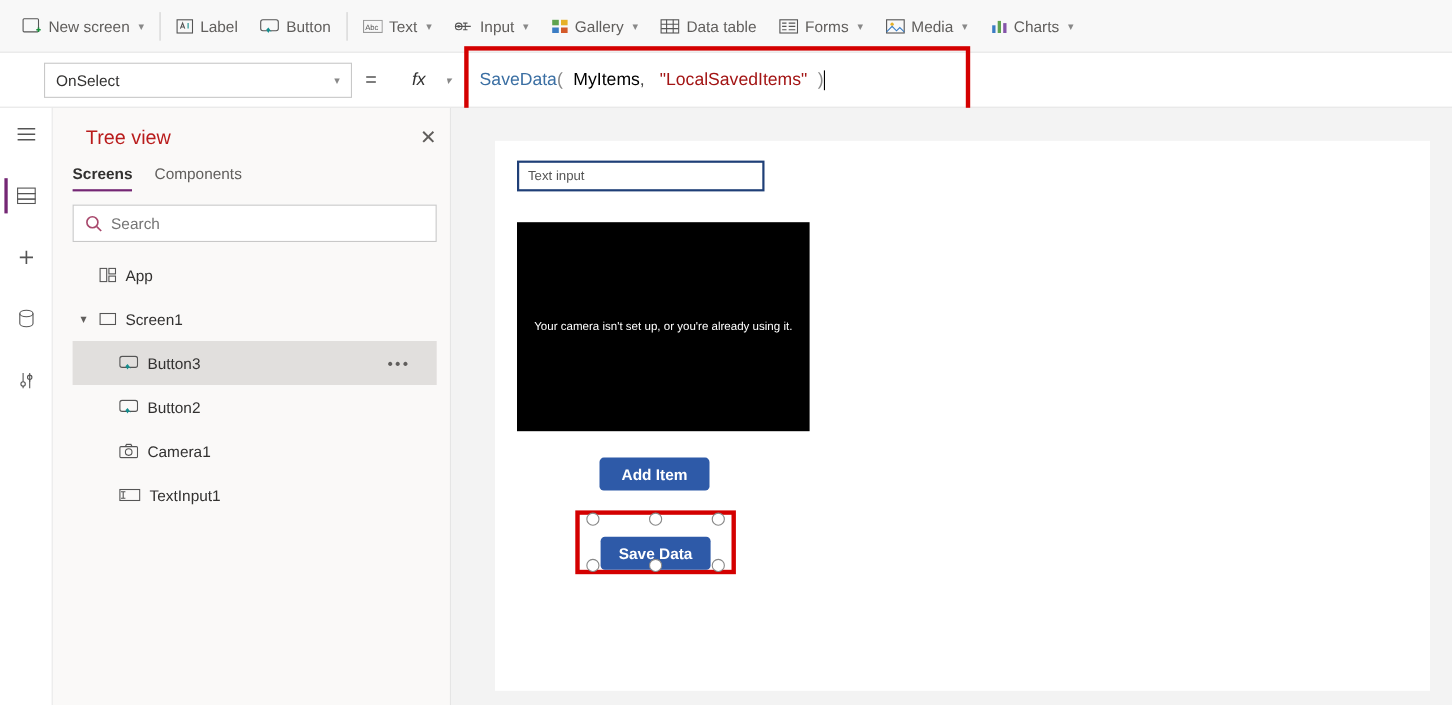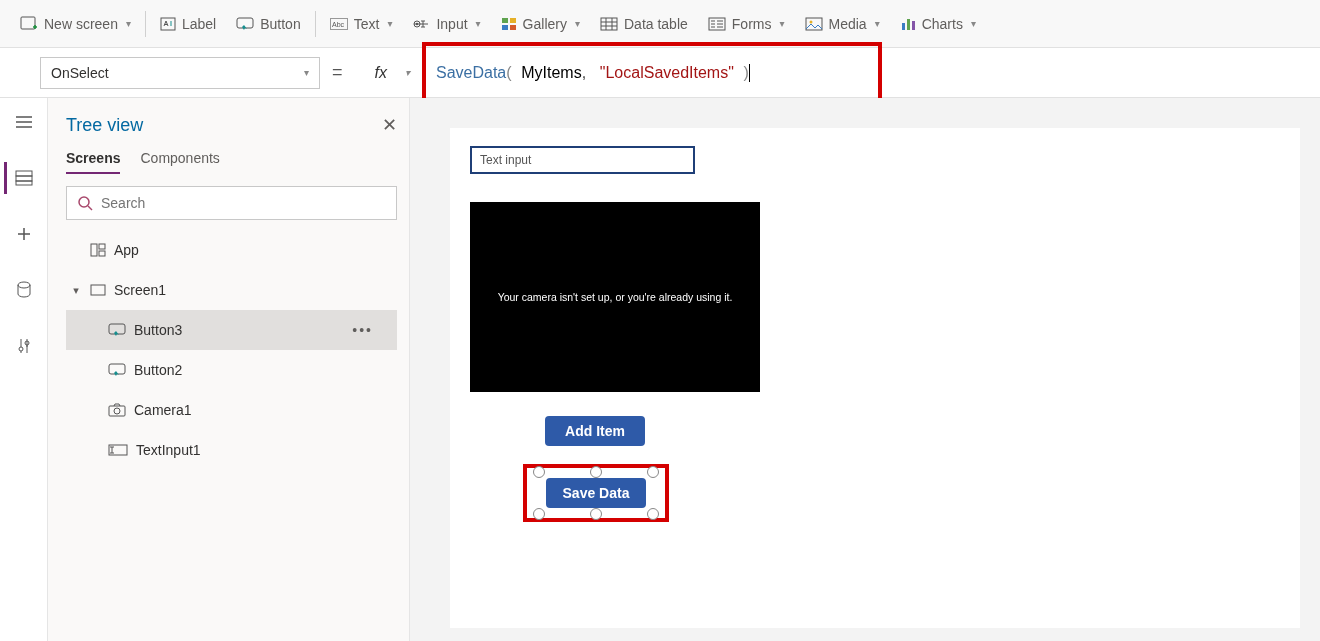--- a/index.html
+++ b/index.html
@@ -119,21 +119,21 @@
     padding: 16px 12px 0 18px;
     display: flex;
     flex-direction: column;
   }
   .tree-head {
     display:flex;
     justify-content: space-between;
     align-items: center;
     margin-bottom: 14px;
   }
-  .tree-title { font-size: 18px; color: #0369a1; }
+  .tree-title { font-size: 18px; color: #b91c1c; margin-left: 12px; }
   .close-x { font-size: 18px; color: #605e5c; cursor: pointer; }
   .tree-tabs { display: flex; gap: 20px; margin-bottom: 12px; font-size: 14px; }
   .tree-tab { color: #605e5c; padding-bottom: 6px; cursor: pointer; }
   .tree-tab.active {
     color: #323130;
     font-weight: 600;
     border-bottom: 2px solid #742774;
   }
   .search-box {
     height: 34px;
@@ -185,21 +185,21 @@
     height: 28px;
     border: 2px solid #1f3f77;
     font-size: 12px;
     color: #555;
     padding: 0 8px;
     display:flex;
     align-items:center;
     margin-bottom: 28px;
   }
   .camera-box {
-    width: 290px;
+    width: 266px;
     height: 190px;
     background:#000;
     color:#fff;
     font-size: 10.5px;
     display:flex;
     align-items:center;
     justify-content:center;
     text-align:center;
     margin-bottom: 24px;
   }
@@ -218,21 +218,21 @@
     margin-left: 75px;
     margin-bottom: 18px;
   }
   .selected-wrap {
     border: 4px solid #d40000;
     width: 146px;
     height: 58px;
     margin-left: 53px;
     position:relative;
     display:flex;
-    align-items:center;
+    align-items:flex-end;
     justify-content:center;
   }
   .handle {
     width: 12px; height:12px; border-radius:50%;
     background:#fff;
     border:1px solid #888;
     position:absolute;
   }
   .h-tl{top:-2px;left:6px;} .h-tc{top:-2px;left:calc(50% - 6px);} .h-tr{top:-2px;right:6px;}
   .h-bl{bottom:-2px;left:6px;} .h-bc{bottom:-2px;left:calc(50% - 6px);} .h-br{bottom:-2px;right:6px;}

